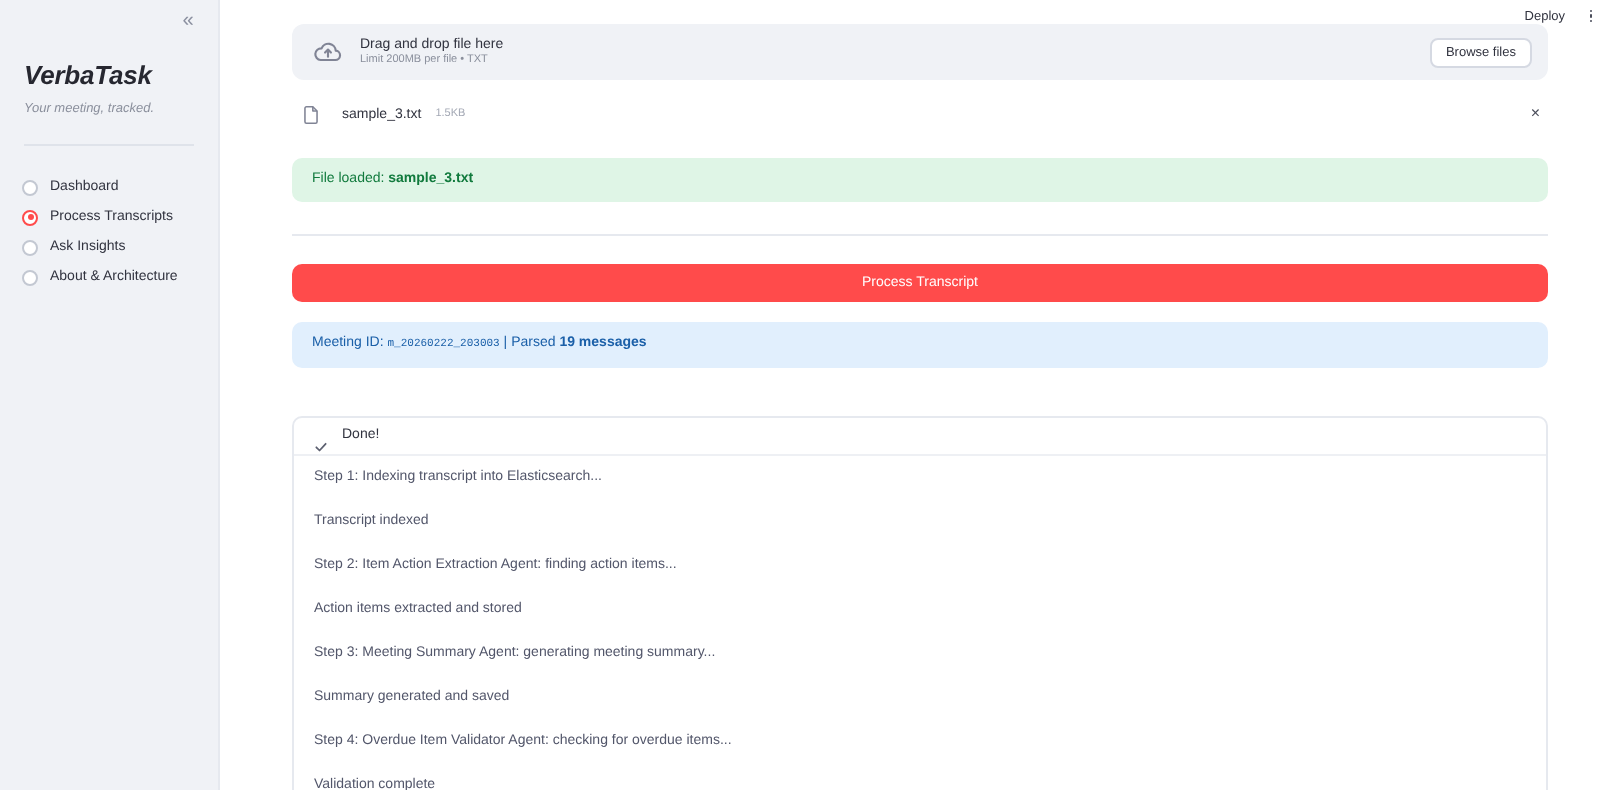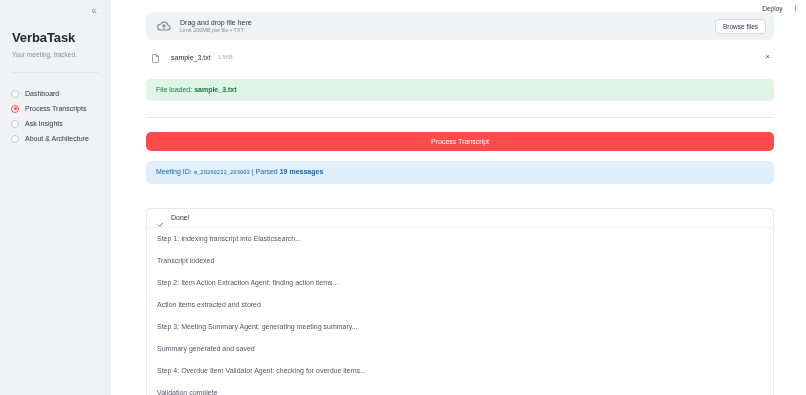--- a/index.html
+++ b/index.html
@@ -19,21 +19,21 @@
     position: relative;
     flex: 0 0 110px;
   }
   .collapse-btn {
     position: absolute; top: 4px; right: 8px;
     width: 14px; height: 14px;
     display: flex; align-items: center; justify-content: center;
     color: #8b90a0; font-size: 10px; line-height: 1;
     cursor: pointer;
   }
-  .brand { padding: 30px 22px 0 12px; }
+  .brand { padding: 30px 22px 0 12px; font-style: italic; }
   .brand-title {
     font-size: 13px; font-weight: bold; color: #262730;
     letter-spacing: -0.1px;
   }
   .brand-sub {
     margin-top: 6px;
     font-size: 6.5px; color: #8a8f9c;
   }
   .side-divider {
     margin: 14px 12px 0 12px;

